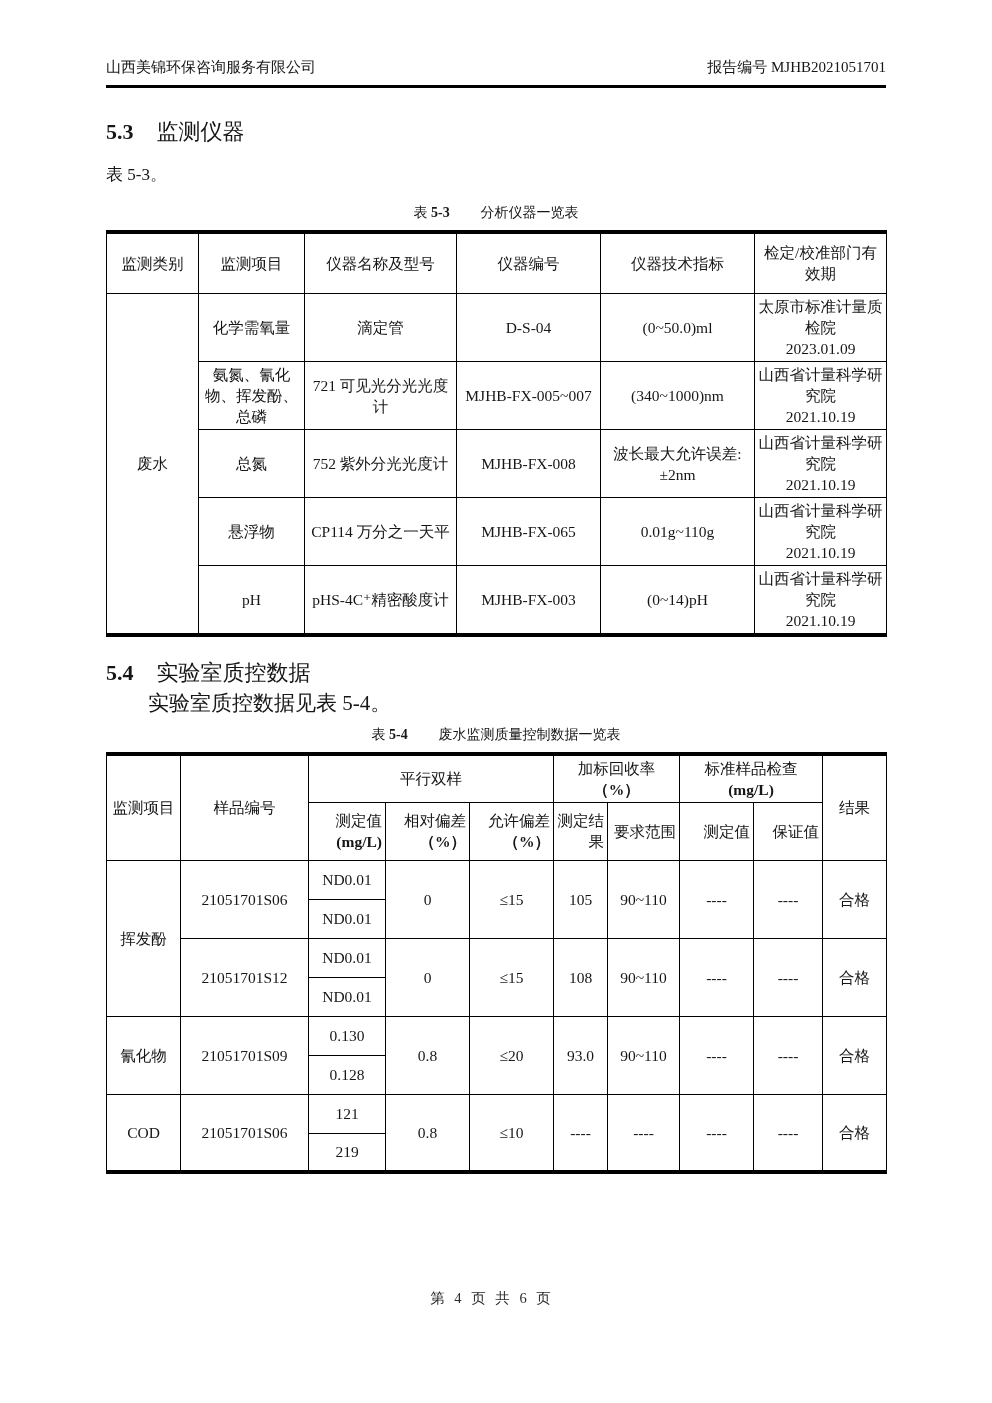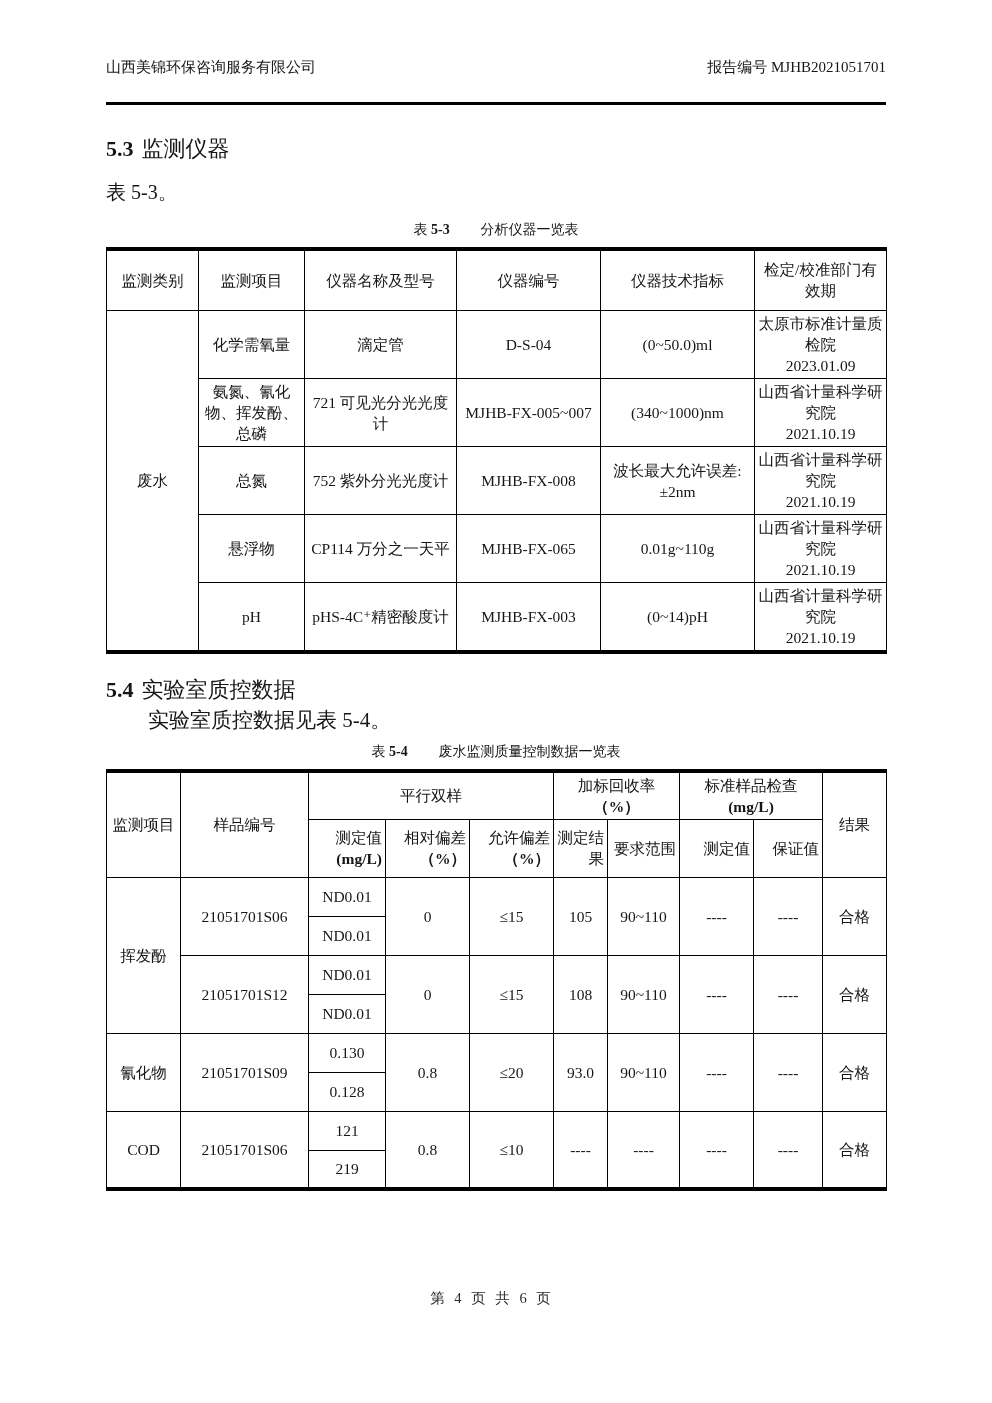--- a/index.html
+++ b/index.html
@@ -5,29 +5,29 @@
   html,body{margin:0;padding:0;background:#9a9a9a;}
   .page{
     width:992px;height:1403px;background:#ffffff;color:#161616;
     font-family:"Liberation Serif","DejaVu Serif",serif;
     position:relative;box-sizing:border-box;
     padding:58px 106px 0 106px;margin:0 auto;overflow:hidden;
   }
   
   .doc-header{
     display:flex;justify-content:space-between;align-items:flex-end;
-    font-size:15px;padding-bottom:25px;border-bottom:3px solid #000;
+    font-size:15px;padding-bottom:8px;border-bottom:3px solid #000;
   }
   
   .sec-heading{margin:30px 0 0 0;font-size:22px;font-weight:normal;line-height:1.3;}
-  .sec-heading .sec-num{font-weight:bold;margin-right:8px;}
+  .sec-heading .sec-num{font-weight:bold;margin-right:23px;}
   
   .para-line1{margin:26px 0 0 0;font-size:21px;line-height:30px;
     text-indent:2em;text-align:justify;text-align-last:justify;}
-  .para-line2{margin:13px 0 0 0;font-size:20px;line-height:30px;}
+  .para-line2{margin:13px 0 0 0;font-size:17px;line-height:30px;}
   .para-single{margin:0 0 0 0;font-size:21px;line-height:30px;text-indent:2em;}
   
   .tbl-caption{margin:14px 0 0 0;text-align:center;font-size:14px;}
   .tbl-caption .cap-num{font-weight:bold;}
   .tbl-caption .cap-title{margin-left:2.2em;}
   
   table{width:100%;border-collapse:collapse;table-layout:fixed;
     text-align:center;font-size:15.5px;line-height:21px;margin-top:8px;}
   td,th{border:1px solid #000;font-weight:normal;padding:2px 3px;vertical-align:middle;
     word-break:break-all;}

